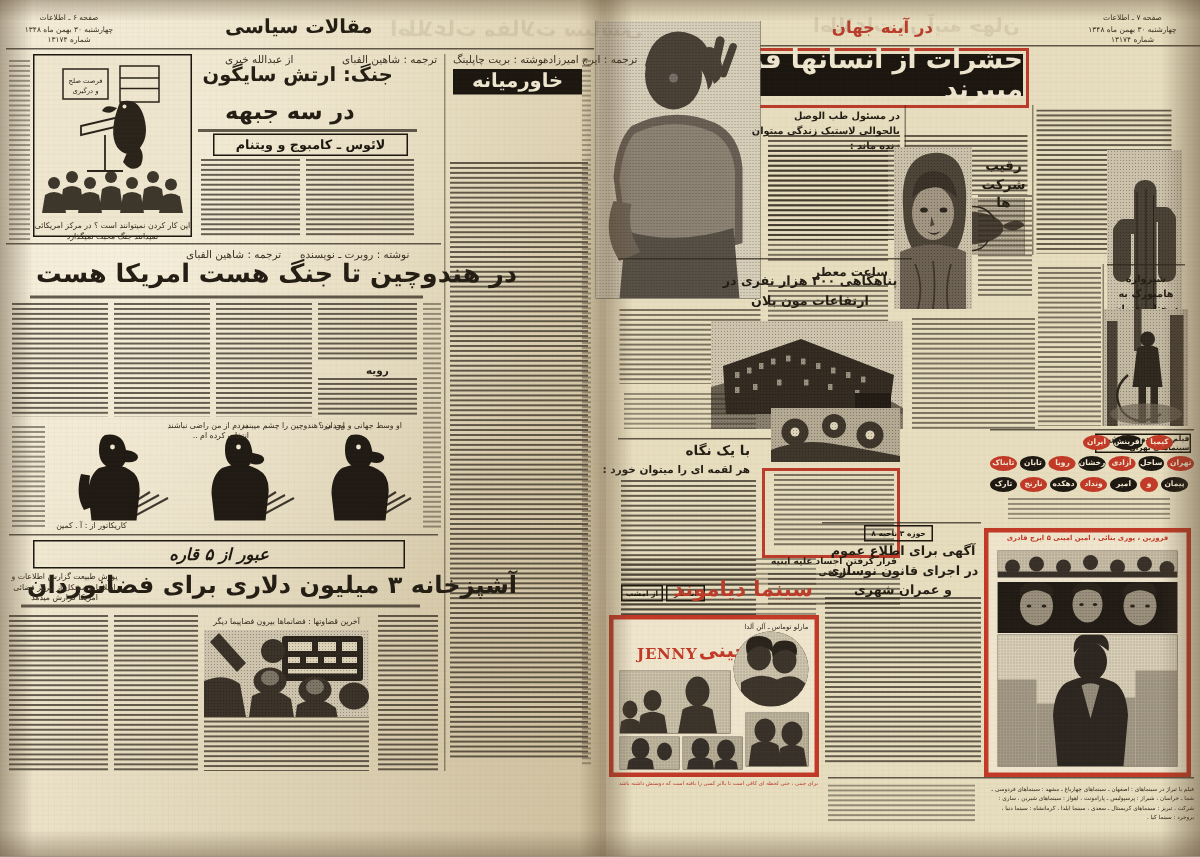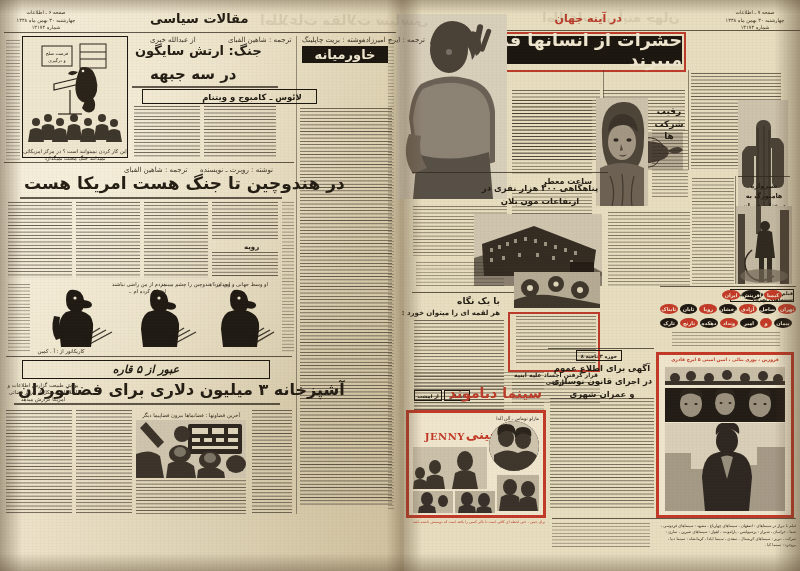--- a/index.html
+++ b/index.html
@@ -131,20 +131,21 @@
         <path d="M20 140 q34 10 72 -2 l4 47 l-80 0z" fill="#575046"></path>
         <path d="M12 120 q-8 22 4 40 l14 -6 q-10 -16 -6 -32z" fill="#6f6457"></path>
         <circle cx="52" cy="38" r="3" fill="#fff" opacity=".25"></circle>
       </g>
       <g fill="#2c261e" opacity=".35">
         <path d="M0 0 h110 v185 h-110z" fill="none"></path>
       </g>
     </svg>
   </div>
 
+  <div class="hd" style="right:200px;top:73px;font-size:6.5px;width:100px;text-align:right;line-height:1.5;white-space:normal;">در مسئول طب الوصل بالحوالی لاستیک زندگی میتوان زنده ماند :</div>
 
   <div class="col tl dense" style="right:200px;top:90px;width:88px;height:70px;"></div>
   <div class="col tl dense" style="right:115px;top:90px;width:82px;height:40px;"></div>
   <div class="col tl dense" style="right:19px;top:73px;width:90px;height:96px;"></div>
 
   <div class="ph halftone" style="right:117px;top:132px;width:78px;height:38px;">
     <svg width="78" height="38" viewBox="0 0 78 38" preserveAspectRatio="none">
       <rect width="78" height="38" fill="#b9ae97"></rect>
       <g fill="#4b4136">
         <ellipse cx="40" cy="20" rx="24" ry="11"></ellipse>
@@ -493,21 +494,21 @@
   <div class="kicker" style="left:362px;top:36px;">ترجمه : ایرج امیرزاده</div>
   <div class="hd-inv" style="left:302px;top:46px;width:86px;height:17px;font-size:13px;">خاورمیانه</div>
   <div class="col tl dense" style="left:300px;top:108px;width:92px;height:398px;"></div>
   <div class="rule" style="left:296px;top:36px;width:1px;height:478px;opacity:.45;"></div>
 
   <div class="kicker" style="left:150px;top:36px;">از عبدالله خبری</div>
   <div class="kicker" style="left:228px;top:36px;">ترجمه : شاهین الفبای</div>
   <div class="hd" style="left:135px;top:44px;font-size:13px;">جنگ: ارتش سایگون</div>
   <div class="hd" style="left:150px;top:66px;font-size:15px;">در سه جبهه</div>
   <div class="rule" style="left:132px;top:86px;width:146px;height:2px;"></div>
-  <div class="hd-box" style="left:142px;top:89px;width:128px;height:13px;font-size:8.5px;border-width:1.4px;padding-left:45px;">لائوس ـ کامبوج و ویتنام</div>
+  <div class="hd-box" style="left:142px;top:89px;width:128px;height:13px;font-size:8.5px;border-width:1.4px;">لائوس ـ کامبوج و ویتنام</div>
 
   <div class="hd-box" style="left:22px;top:36px;width:104px;height:120px;border-width:1.2px;background:#efe6cf;"></div>
   <div style="position:absolute;left:24px;top:38px;width:100px;height:110px;overflow:hidden;">
     <svg width="100" height="110" viewBox="0 0 100 110">
       <rect width="100" height="110" fill="#efe6cf"></rect>
       <g stroke="#2a231a" stroke-width="1" fill="none">
         <rect x="18" y="8" width="30" height="20"></rect>
         <rect x="56" y="6" width="26" height="24"></rect>
         <line x1="56" y1="14" x2="82" y2="14"></line>
           <line x1="56" y1="21" x2="82" y2="21"></line>

